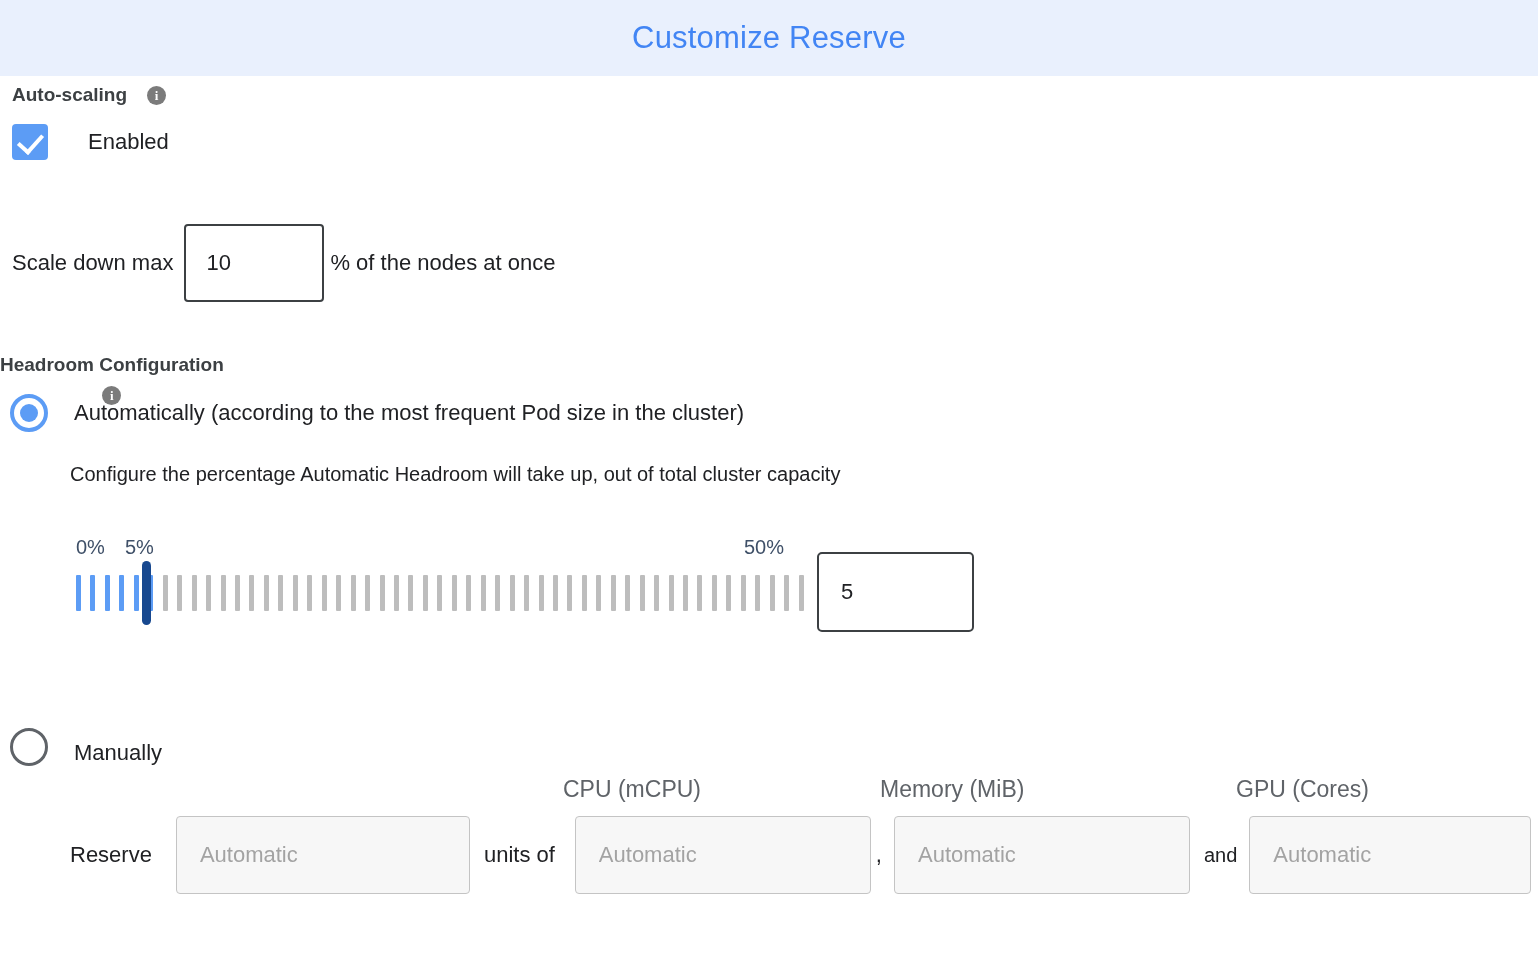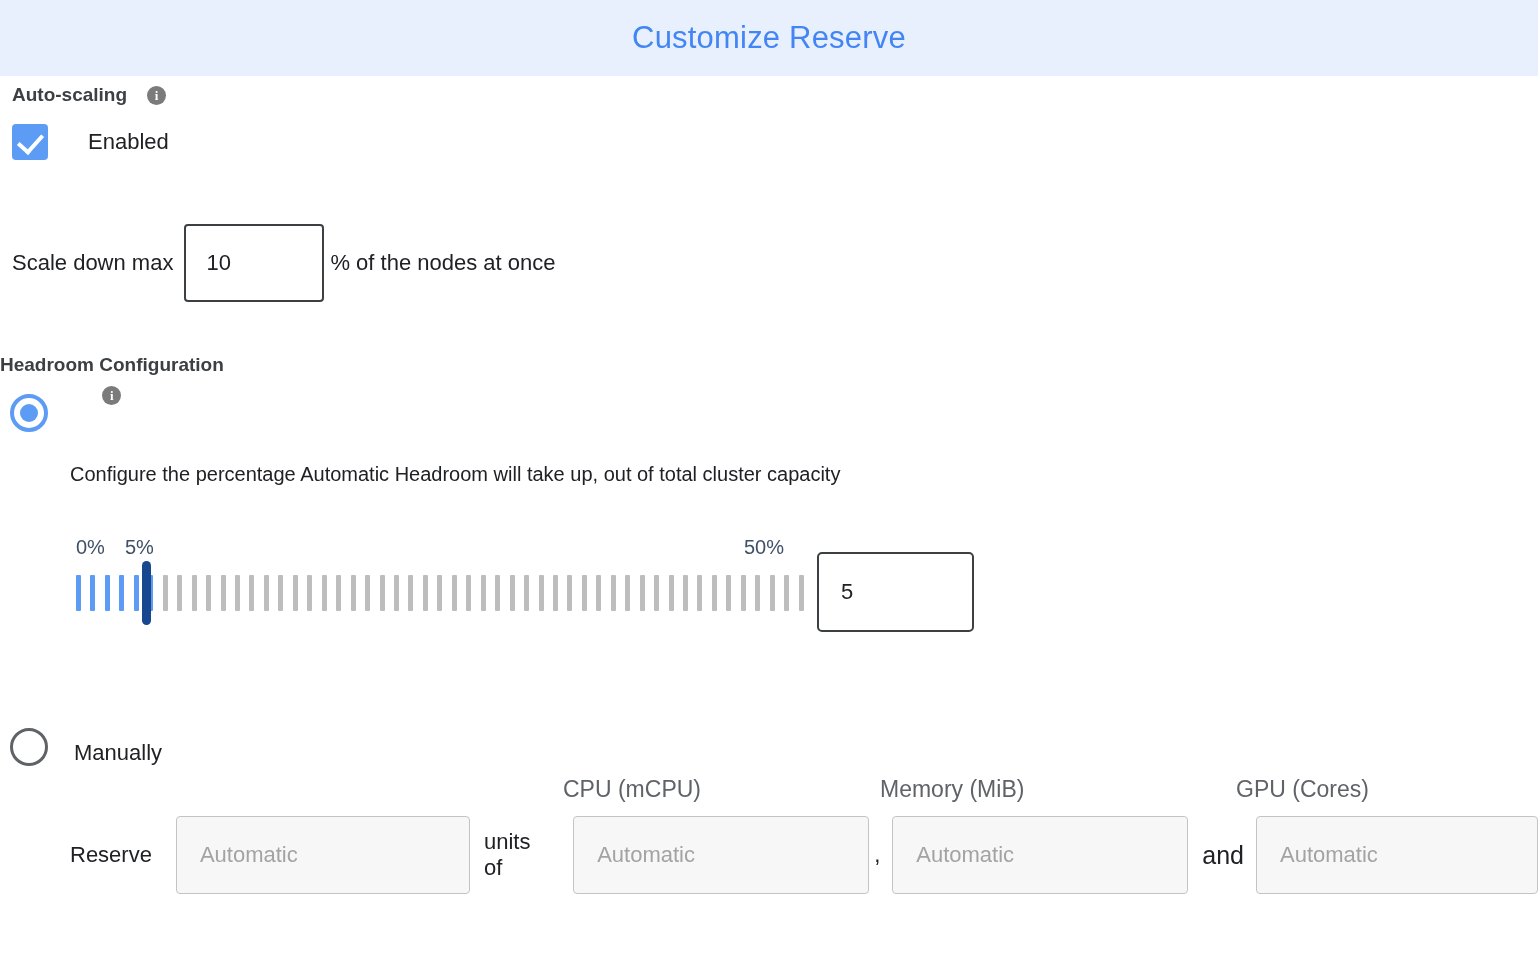--- a/index.html
+++ b/index.html
@@ -231,21 +231,21 @@
     font-family: "Liberation Sans", sans-serif;
     outline: none;
   }
   .field::placeholder { color: #a3a3a3; }
   .f-units { width: 294px; margin-left: 24px; }
   .f-cpu   { width: 296px; margin-left: 20px; }
   .f-mem   { width: 296px; margin-left: 12px; }
   .f-gpu   { width: 282px; margin-left: 12px; }
   .sep-comma { font-size: 22px; color: #202124; margin-left: 5px; }
   .sep-unitsof { font-size: 22px; color: #202124; margin-left: 14px; }
-  .sep-and { font-size: 25px; color: #202124; margin-left: 14px; }
+  .sep-and { font-size: 20px; color: #202124; margin-left: 14px; }
 </style>
 </head>
 <body>
 
 <div class="header">
   <div class="header-title">Customize Reserve</div>
 </div>
 
 <div class="body-area">
 
@@ -265,20 +265,21 @@
     <span class="scaledown-suffix">% of the nodes at once</span>
   </div>
 
   <div class="section-label headroom-label">
     <span>Headroom Configuration</span>
     <span class="info-icon">i</span>
   </div>
 
   <div class="radio-row-auto">
     <span class="radio checked"></span>
+    <span class="radio-label">Automatically (according to the most frequent Pod size in the cluster)</span>
   </div>
 
   <div class="headroom-desc">Configure the percentage Automatic Headroom will take up, out of total cluster capacity</div>
 
   <div class="slider-area">
     <span class="slider-ticklabel tl-0">0%</span>
     <span class="slider-ticklabel tl-5">5%</span>
     <span class="slider-ticklabel tl-50">50%</span>
 
     <div class="slider-track" id="slider-track">

